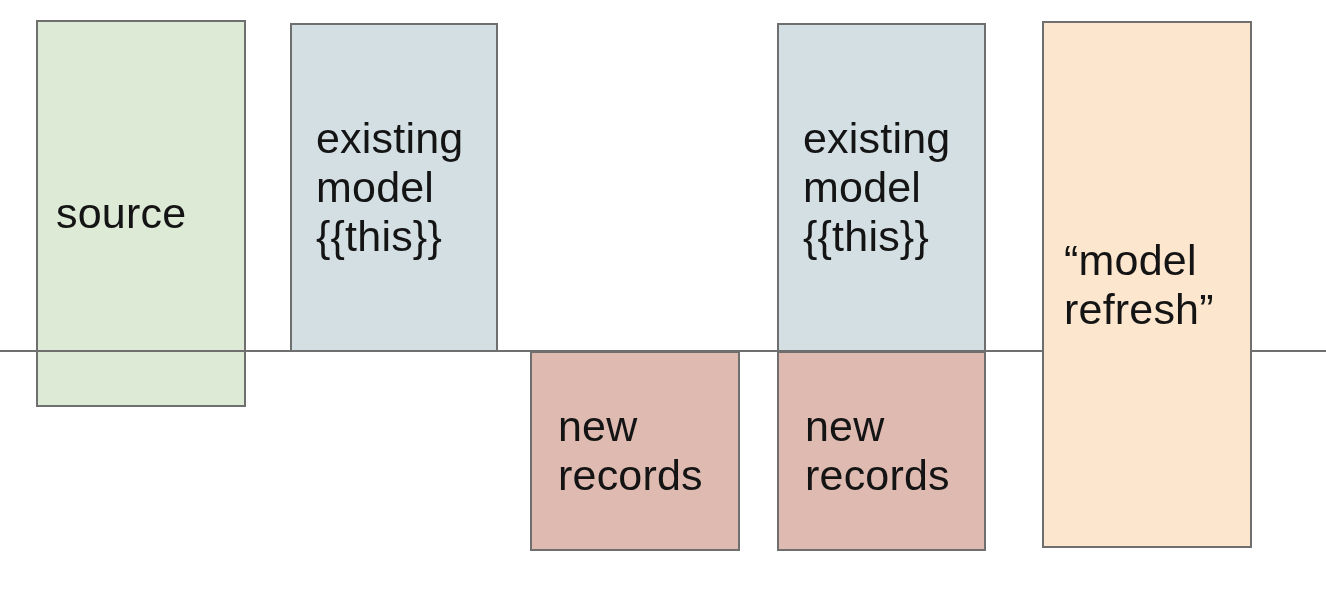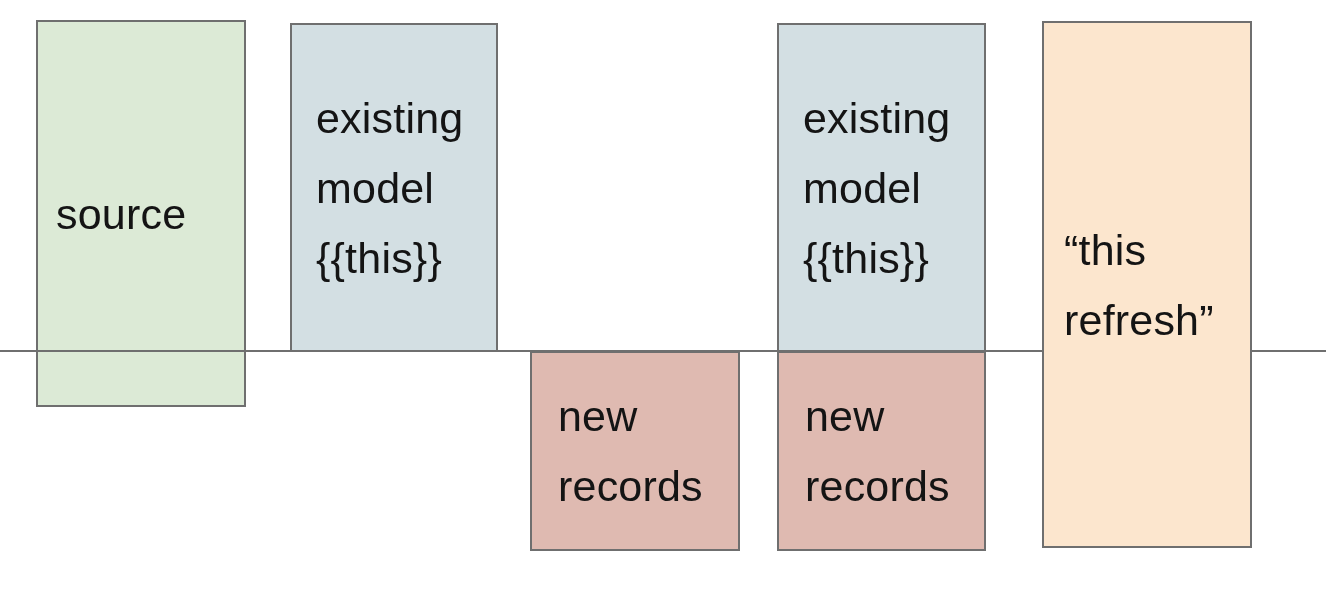--- a/index.html
+++ b/index.html
@@ -29,21 +29,21 @@
     box-sizing: border-box;
     border: 2px solid #6f6f6f;
     display: flex;
     align-items: center;
     z-index: 2;
   }
   .box .label {
     display: block;
     white-space: pre-line;
     font-size: 43px;
-    line-height: 70px;
+    line-height: 49px;
     color: #141414;
     letter-spacing: 0.2px;
   }
   
   .box-source {
     left: 36px; top: 20px; width: 210px; height: 387px;
     padding-left: 18px;
     z-index: 0; 
   }
   .box-existing-left {
@@ -94,17 +94,17 @@
 model
 {{this}}</span>
   </div>
 
   <div class="box box-new-right" style="background-color: rgb(223, 186, 177);">
     <span class="label">new
 records</span>
   </div>
 
   <div class="box box-full-refresh" style="background-color: rgb(252, 230, 206);">
-    <span class="label">“this
+    <span class="label">“model
 refresh”</span>
   </div>
 
 </div>
 
 </body></html>

